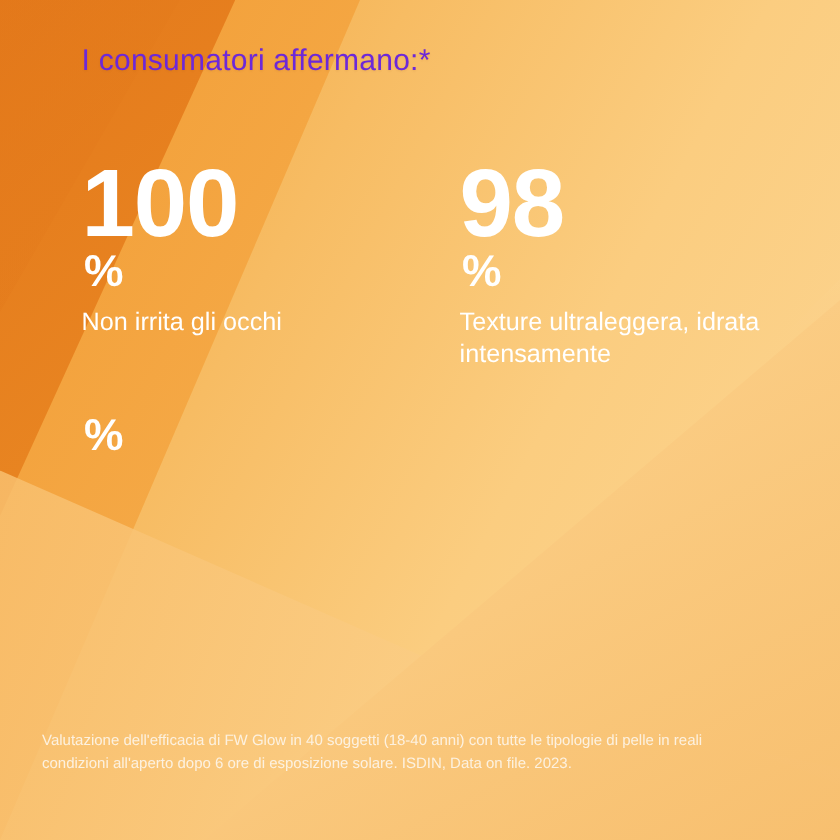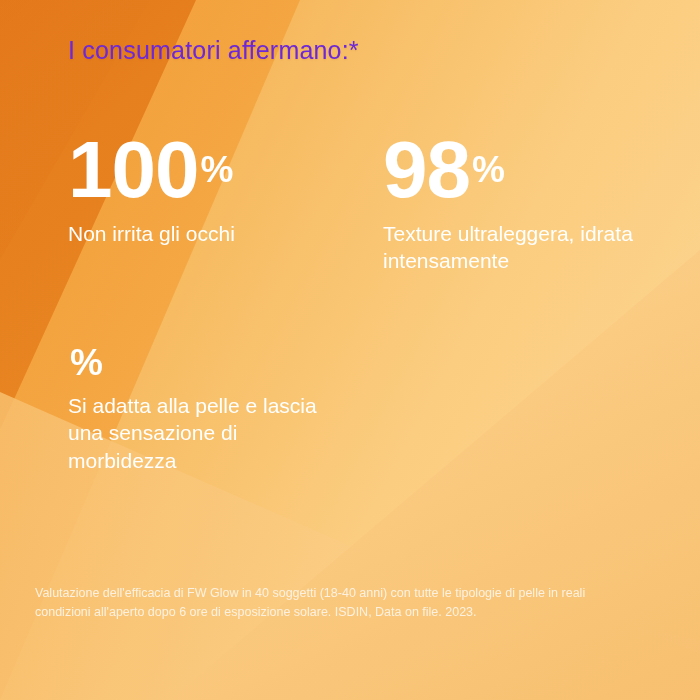--- a/index.html
+++ b/index.html
@@ -83,24 +83,25 @@
     font-weight: 400;
     letter-spacing: .2px;
     color: #6d28d9;
     text-shadow: 0 1px 2px rgba(140,70,10,.12);
   }
   .stat {
     position: absolute;
   }
   .stat .num {
     display: flex;
-    align-items: center;
+    align-items: flex-start;
     line-height: .95;
     font-weight: 700;
     letter-spacing: -1px;
+    flex-direction: column;
   }
   .stat .num .value {
     font-size: 80px;
   }
   .stat .num .pct {
     font-size: 37px;
     font-weight: 700;
     margin-left: 2px;
   }
   .stat .caption {
@@ -110,21 +111,21 @@
     line-height: 1.3;
     max-width: 260px;
   }
   #stat-1 { left: 68px; top: 132px; }
   #stat-2 { left: 383px; top: 132px; }
   #stat-3 { left: 68px; top: 345px; }
 
   .footnote {
     position: absolute;
     left: 35px;
-    top: 584px;
+    top: 608px;
     width: 600px;
     font-size: 12.5px;
     line-height: 1.55;
     color: #fdf4e6;
     font-weight: 400;
     opacity: .95;
   }
 </style>
 </head>
 <body>
@@ -157,19 +158,18 @@
         <span class="value">98</span>
         <span class="pct">%</span>
       </div>
       <div class="caption">Texture ultraleggera, idrata intensamente</div>
     </div>
 
     <div class="stat" id="stat-3">
       <div class="num">
         <span class="pct">%</span>
       </div>
-      <div class="caption">Si adatta alla pelle e lascia una sensazione di morbidezza</div>
     </div>
 
     <div class="footnote">Valutazione dell'efficacia di FW Glow in 40 soggetti (18-40 anni) con tutte le tipologie di pelle in reali condizioni all'aperto dopo 6 ore di esposizione solare. ISDIN, Data on file. 2023.</div>
 
   </div>
 </div>
 
 </body></html>

